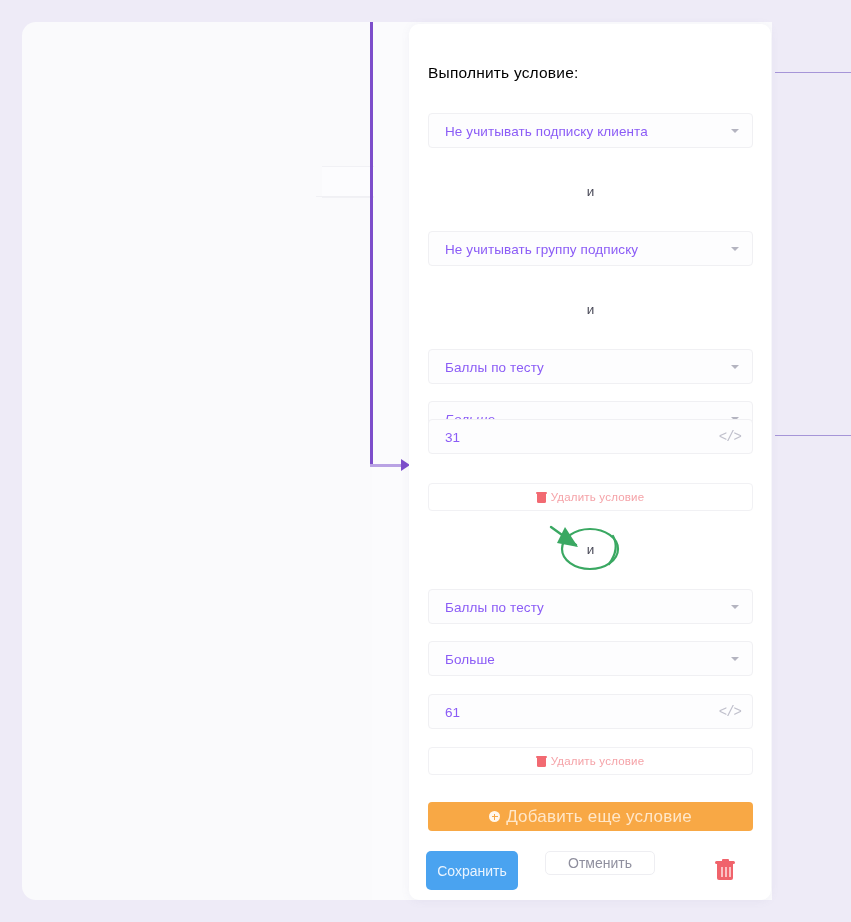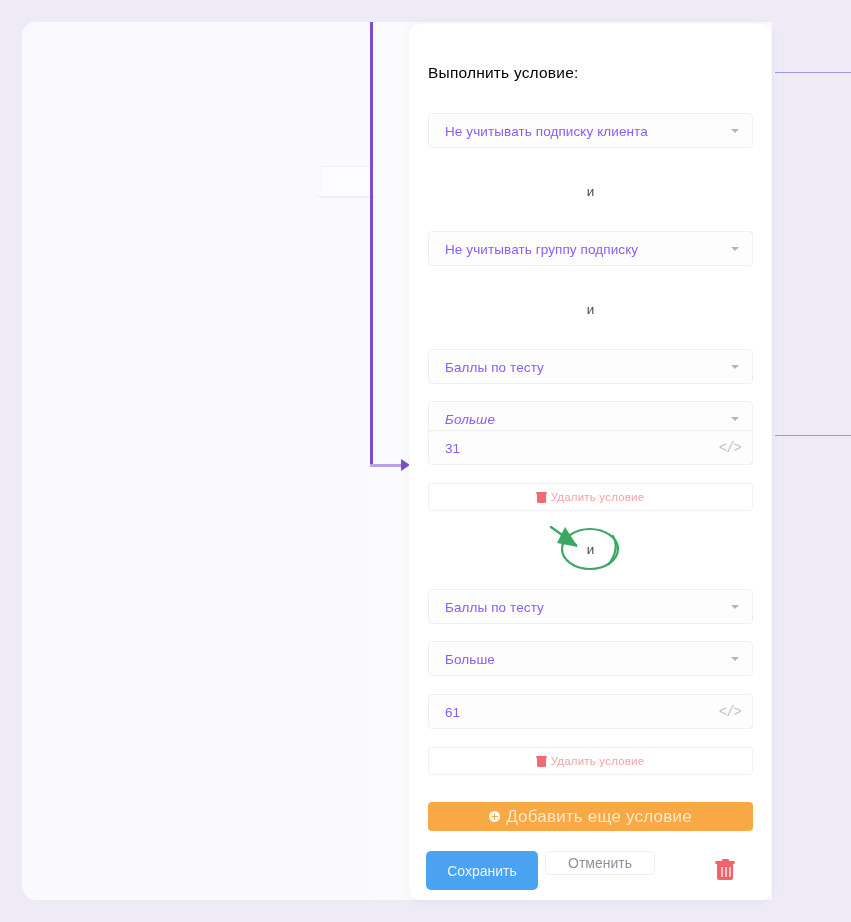--- a/index.html
+++ b/index.html
@@ -193,21 +193,21 @@
   .plus-ico:before, .plus-ico:after {
     content:""; position: absolute; background: #f8a845;
   }
   .plus-ico:before { left: 2.5px; top: 4.7px; width: 6px; height: 1.6px; }
   .plus-ico:after  { top: 2.5px; left: 4.7px; height: 6px; width: 1.6px; }
 
   
   .btn-save {
     position: absolute;
     left: 426px; top: 851px;
-    width: 112px; height: 39px;
+    width: 92px; height: 39px;
     background: #4aa3f0;
     border-radius: 5px;
     display: flex; align-items: center; justify-content: center;
     color: #eaf4fe; font-size: 14px;
   }
   .btn-cancel {
     position: absolute;
     left: 545px; top: 851px;
     width: 110px; height: 24px;
     background: #fff;
@@ -278,21 +278,21 @@
     <div class="conj" style="top:278px;">и</div>
 
     <div class="ctl" style="top:325px;">
       <span class="txt">Баллы по тесту</span>
       <span class="caret"></span>
     </div>
     <div class="ctl" style="top:377px;font-style:italic;">
       <span class="txt">Больше</span>
       <span class="caret"></span>
     </div>
-    <div class="ctl" style="top:406px;">
+    <div class="ctl" style="top:395px;">
       <span class="txt">31</span>
       <span class="code-ico">&lt;/&gt;</span>
     </div>
     <div class="del-cond" style="top:459px;">
       <span class="trash-sm"></span>
       <span class="lbl">Удалить условие</span>
     </div>
 
     <div class="conj" style="top:518px;">и</div>
 

